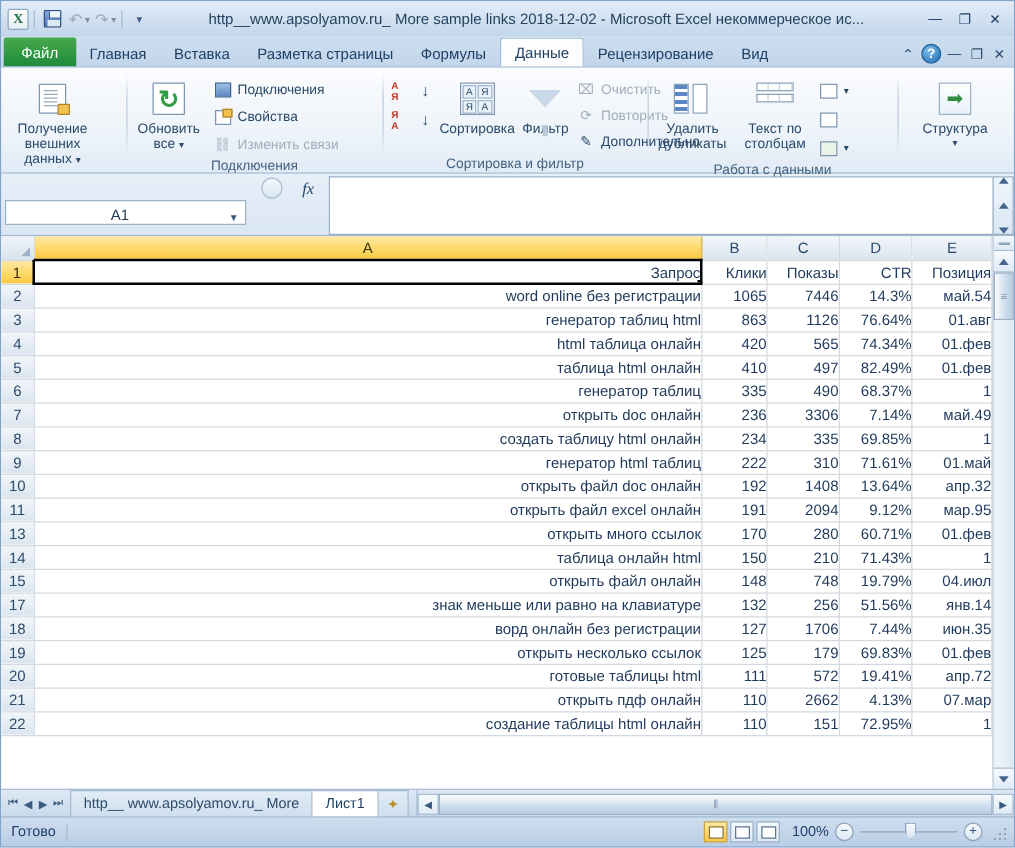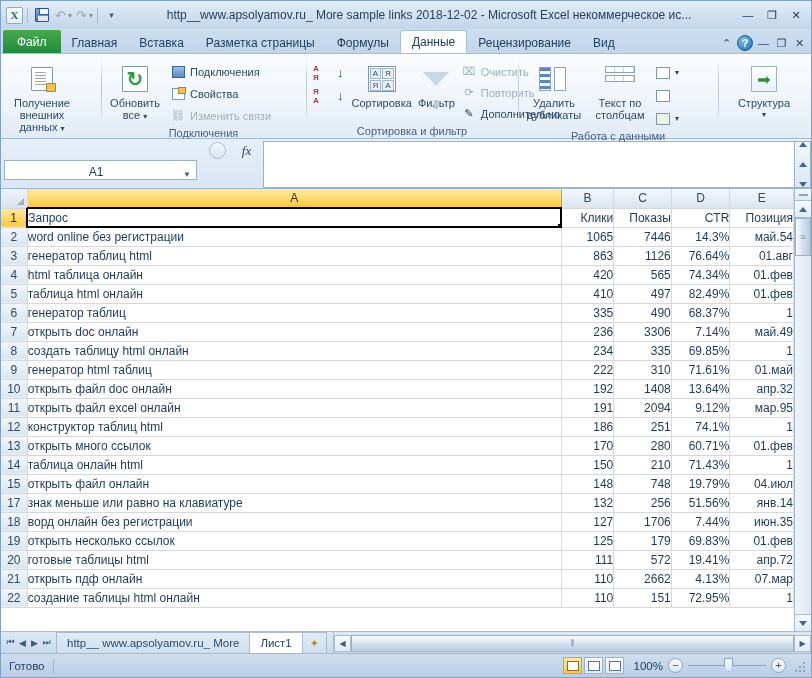--- a/index.html
+++ b/index.html
@@ -341,21 +341,21 @@
     border-right: 1px solid #9fb1c4;
     border-bottom: 1px solid #c3cfdb;
     text-align: center;
     color: #2c4a6b;
     font-size: 12px;
   }
   td.rowhdr.sel {
     background: linear-gradient(180deg,#ffe9a4 0%, #fdd767 60%, #fbc843 100%);
     color:#3b2d06;
   }
-  td.ca { text-align:left;  padding-left:4px; }
+  td.ca { text-align:right;  padding-left:4px; }
   td.cn { text-align:right; padding-right:4px; }
   td.ce { text-align:right; padding-right:4px; }
 
   tr.r1 td.ca {
     border: 2px solid #000;
     border-right: 2px solid #000;
     position: relative;
   }
   tr.r1 td.ca:after {
     content:"";
@@ -832,28 +832,20 @@
               </tr>
               <tr>
                 <td class="rowhdr">11</td>
                 <td class="ca">открыть файл excel онлайн</td>
                 <td class="cn">191</td>
                 <td class="cn">2094</td>
                 <td class="cn">9.12%</td>
                 <td class="ce">мар.95</td>
               </tr>
               <tr>
-                <td class="rowhdr">12</td>
-                <td class="ca">конструктор таблиц html</td>
-                <td class="cn">186</td>
-                <td class="cn">251</td>
-                <td class="cn">74.1%</td>
-                <td class="ce">1</td>
-              </tr>
-              <tr>
                 <td class="rowhdr">13</td>
                 <td class="ca">открыть много ссылок</td>
                 <td class="cn">170</td>
                 <td class="cn">280</td>
                 <td class="cn">60.71%</td>
                 <td class="ce">01.фев</td>
               </tr>
               <tr>
                 <td class="rowhdr">14</td>
                 <td class="ca">таблица онлайн html</td>

